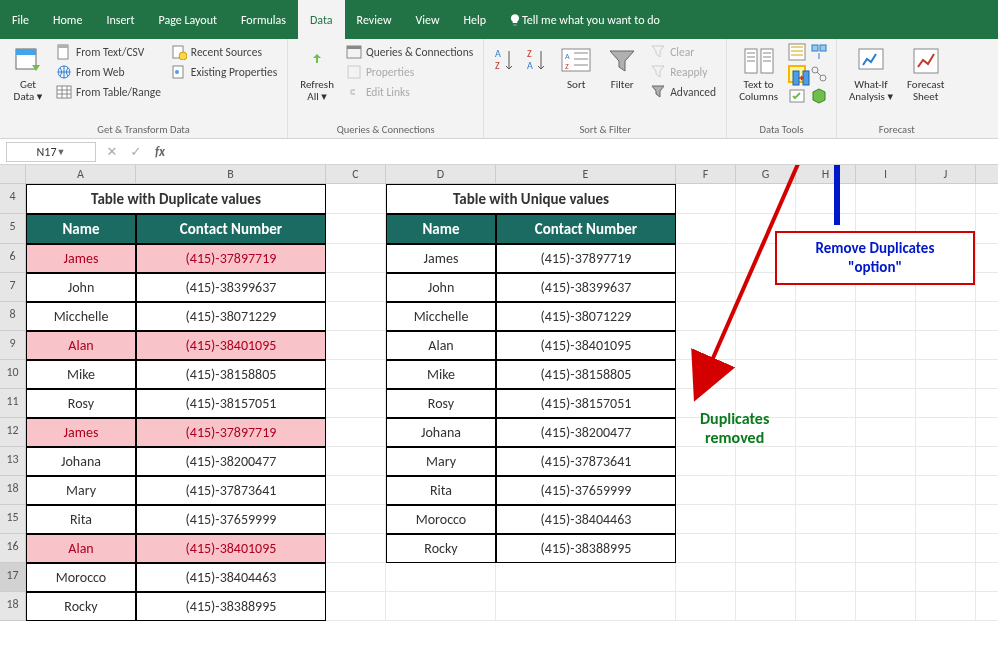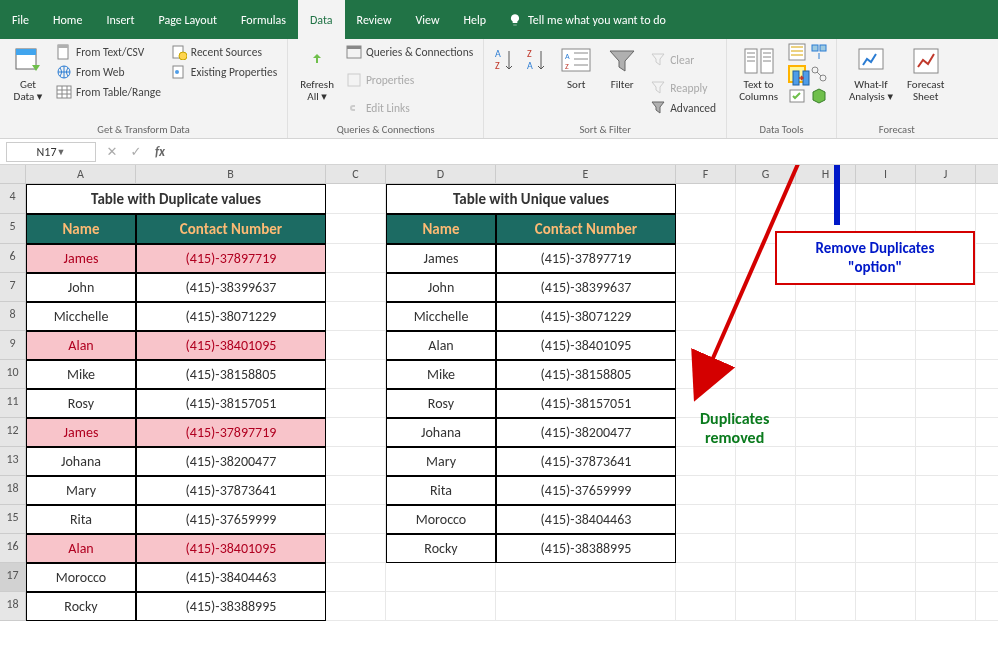--- a/index.html
+++ b/index.html
@@ -2,33 +2,33 @@
 <html><head>
 <meta charset="utf-8">
 <style>
   * { box-sizing: border-box; margin: 0; padding: 0; }
   body { font-family: "Segoe UI", Calibri, sans-serif; font-size: 12px; background: #fff; color: #333; width: 998px; }
   
   
   .ribbon-tabs { display: flex; background: #217346; color: #fff; height: 39px; align-items: stretch; }
   .ribbon-tab { padding: 4px 12px; font-size: 12px; cursor: pointer; display: flex; align-items: center; }
   .ribbon-tab.active { background: #f3f3f3; color: #217346; }
-  .ribbon-tell { display: flex; align-items: center; gap: 6px; margin-left: 10px; }
+  .ribbon-tell { display: flex; align-items: center; gap: 0; margin-left: 10px; }
   .lightbulb { fill: #fff; width: 14px; height: 14px; }
 
   
   .ribbon-body { display: flex; background: #f3f3f3; border-bottom: 1px solid #d4d4d4; height: 100px; }
   .ribbon-group { border-right: 1px solid #e0e0e0; padding: 4px 8px 2px 8px; display: flex; flex-direction: column; justify-content: space-between; position: relative; }
   .ribbon-group-label { font-size: 10.5px; color: #666; text-align: center; padding-top: 2px; }
   .ribbon-group-content { display: flex; gap: 6px; flex: 1; align-items: flex-start; }
   .rb-big { display: flex; flex-direction: column; align-items: center; gap: 2px; padding: 2px 4px; font-size: 11px; cursor: pointer; text-align: center; line-height: 1.1; }
   .rb-big svg, .rb-big .icn { width: 32px; height: 32px; }
   .rb-small { display: flex; flex-direction: column; gap: 2px; }
   .rb-small-item { display: flex; align-items: center; gap: 4px; font-size: 11.5px; color: #444; cursor: pointer; padding: 1px 2px; }
-  .rb-small-item.dim { color: #aaa; margin-top: 8px; }
+  .rb-small-item.dim { color: #aaa; }
   .rb-small-item svg, .rb-small-item .icn { width: 16px; height: 16px; flex-shrink: 0; }
   .highlight-box { border: 2px solid #ffb300; background: #fff89a; padding: 2px; }
   .mini-grid { display:grid; grid-template-columns: repeat(2, 18px); grid-auto-rows:18px; gap:4px; }
 
   
   .fbar { display: flex; align-items: center; border-bottom: 1px solid #d4d4d4; height: 26px; background: #fff; }
   .name-box { width: 90px; border: 1px solid #ccc; margin: 2px 4px 2px 6px; padding: 2px 4px; font-size: 12px; display:flex; align-items:center; justify-content:center;}
   .name-box .dd { font-size: 9px; color:#666;}
   .fbar-btn { width: 24px; text-align: center; color: #aaa; font-size: 13px; cursor: pointer; }
   .fx { font-style: italic; color: #666; font-size: 13px; font-weight: bold; }
@@ -40,21 +40,21 @@
   
   .col-headers { display: grid; grid-template-columns: 26px 110px 190px 60px 110px 180px 60px 60px 60px 60px 60px 60px; background: #e6e6e6; border-bottom:1px solid #ccc;}
   .ch { border-right: 1px solid #ccc; text-align: center; font-size: 12px; color: #555; padding:2px 0; background:#e6e6e6;}
   .corner { background:#e6e6e6; border-right:1px solid #ccc;}
   .grid { display: grid; grid-template-columns: 26px 110px 190px 60px 110px 180px 60px 60px 60px 60px 60px 60px; }
   .rh { background:#e6e6e6; border-right:1px solid #ccc; border-bottom:1px solid #ccc; text-align:center; font-size:12px; color:#555; padding:5px 0; }
   .cell { border-right:1px solid #e8e8e8; border-bottom:1px solid #e8e8e8; padding:5px 6px; font-size:14px; font-family: Calibri, sans-serif; text-align:center; background:#fff; min-height:28px;}
   .rh.sel { background:#d2d2d2; }
 
   .title-cell { font-weight:bold; font-size:15px; border:1px solid #000 !important; }
-  .hdr-cell { background:#1c6b63; color:#fdba74; font-weight:bold; font-size:15px; border:1px solid #000 !important; }
+  .hdr-cell { background:#1c6b63; color:#ffffff; font-weight:bold; font-size:15px; border:1px solid #000 !important; }
   .data-cell { border:1px solid #000 !important; font-size:14px; }
   .dup { background:#f8c4ca; color:#b00020; }
 
   
   .span2 { grid-column: span 2; }
 
   
   .annot { position:absolute; pointer-events:none; }
   .callout-box { border:2px solid #d40000; background:#fff; color:#0018c8; font-weight:bold; font-size:15px; text-align:center; padding:6px 10px; line-height:1.25;}
   .dup-label { color:#0b7b1e; font-weight:bold; font-size:16px; text-align:center; line-height:1.2;}

